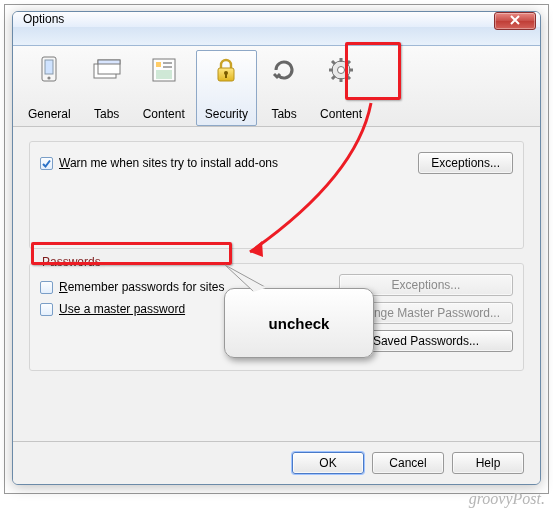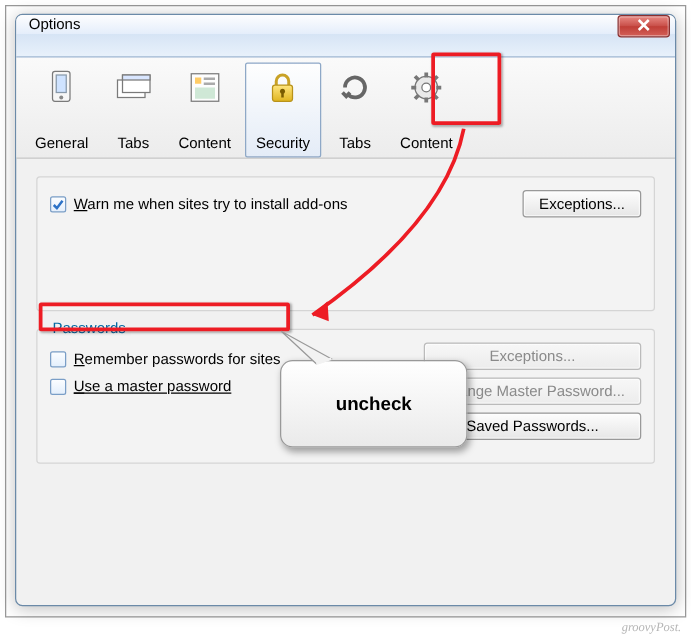--- a/index.html
+++ b/index.html
@@ -88,21 +88,21 @@
     border-radius: 3px;
     padding: 12px 10px 10px 10px;
     margin-bottom: 8px;
     position: relative;
     background: #f3f3f3;
   }
   .group-title {
     position: absolute; top: -9px; left: 8px;
     background: #f1f1f1;
     padding: 0 4px;
-    color: #0369a1;
+    color: #7f1d1d;
   }
   .row { display: flex; align-items: center; margin: 4px 0; }
   .checkbox {
     width: 13px; height: 13px;
     border: 1px solid #7a9ec7;
     background: linear-gradient(#fbfdff, #e4effc);
     border-radius: 2px;
     margin-right: 6px;
     display: flex; align-items: center; justify-content: center;
     flex-shrink: 0;
@@ -151,21 +151,21 @@
     border-radius: 10px;
     box-shadow: 2px 3px 6px rgba(0,0,0,.35);
     display: flex; align-items: center; justify-content: center;
     font-weight: bold;
   }
   .watermark {
     position: absolute;
     bottom: 0; right: 8px;
     font-style: italic;
     color: #b5b5b5;
-    font-size: 10px;
+    font-size: 16px;
     font-family: Georgia, serif;
   }
 </style>
 </head>
 <body>
 
 <div class="outer-border"></div>
 
 <div class="window">
 
@@ -306,20 +306,25 @@
       <div class="row" style="margin-top:8px;text-decoration:underline;">
         <div class="checkbox">
           
         </div>
         <span class="row-label"><span></span><span class="ul">U</span><span>se a master password</span></span>
       </div>
     </div>
 
   </div>
 
+  <div class="footer">
+    <div class="btn default">OK</div>
+    <div class="btn">Cancel</div>
+    <div class="btn"><span class="ul">H</span><span>elp</span></div>
+  </div>
 
 </div>
 
 <div class="overlay">
   <div class="red-box" style="left:345px; top:42px; width:56px; height:58px;"></div>
   <div class="red-box" style="left:31px; top:242px; width:201px; height:23px;"></div>
 
   <svg style="position:absolute; left:0; top:0; width:553px; height:508px; overflow:visible;">
     <path d="M371 103 C 360 160, 310 210, 250 252" fill="none" stroke="#ed1c24" stroke-width="3"></path>
     <path d="M250 252 L262 241 L263 257 Z" fill="#ed1c24"></path>

